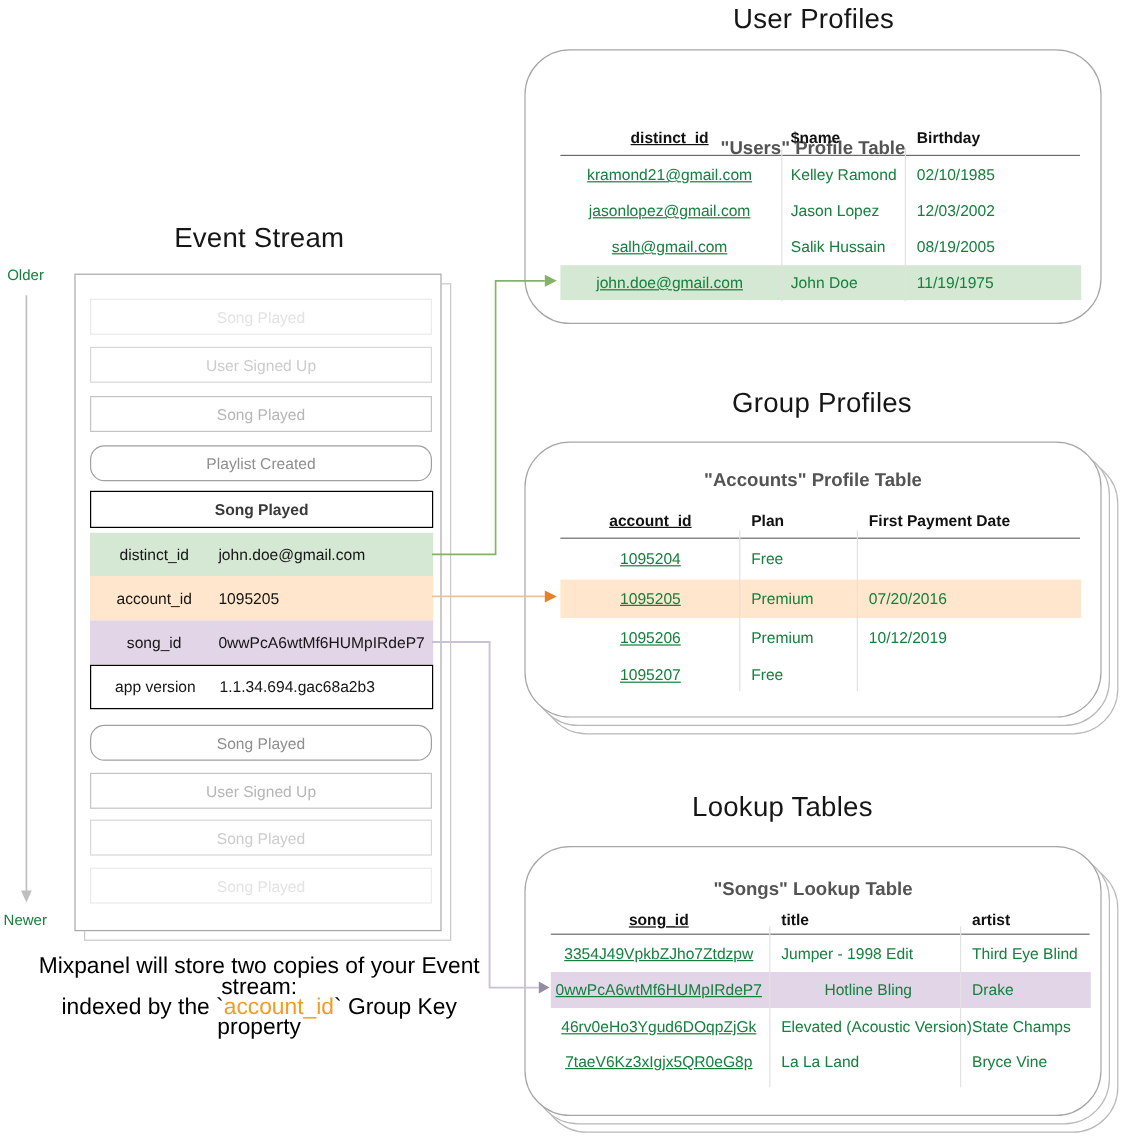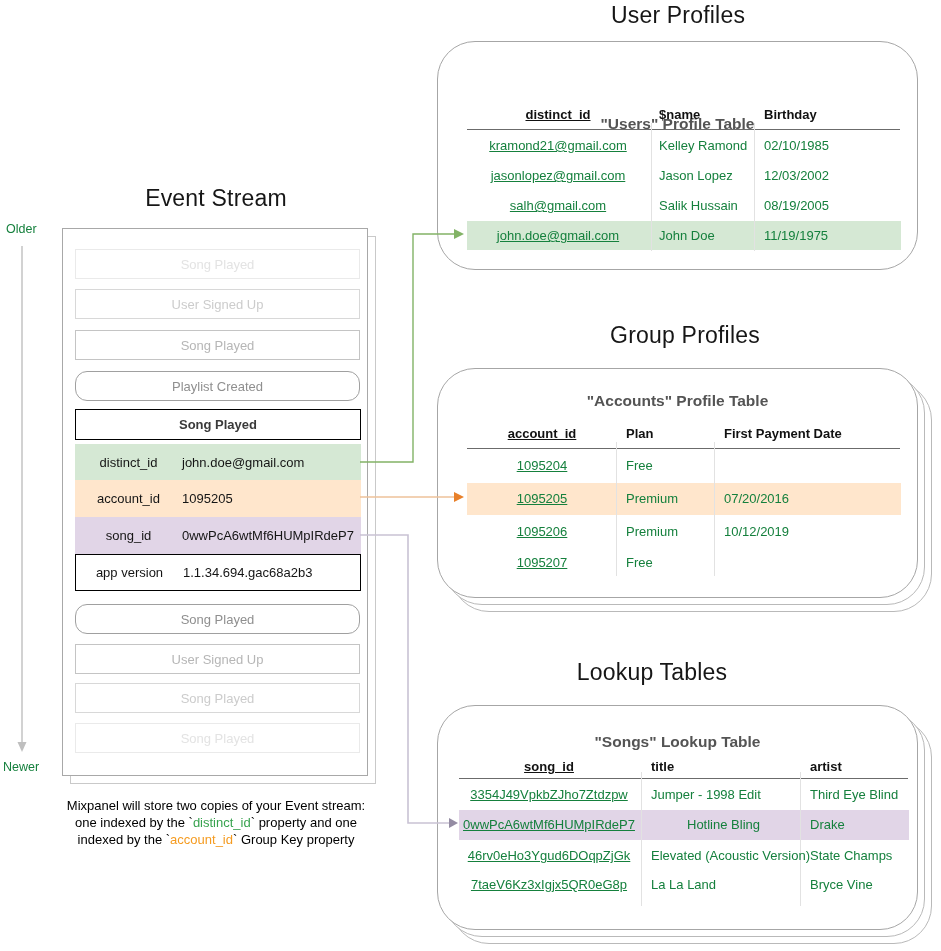--- a/index.html
+++ b/index.html
@@ -24,21 +24,21 @@
   .prop{position:absolute;left:12px;width:286px;display:flex;align-items:center;font-size:13px;color:#151515;}
   .prop .k{width:107px;text-align:center;flex:none;}
   .prop .v{flex:1;text-align:left;}
   .bg-green{background:#d5e8d4;}
   .bg-orange{background:#ffe6cc;}
   .bg-purple{background:#e1d5e7;}
   .bg-white{background:#fff;border:1px solid #000;}
 
   .timeline-label{position:absolute;font-size:12.5px;color:#15803d;}
 
-  .caption{position:absolute;left:24px;top:797px;width:384px;text-align:center;font-size:13px;line-height:17px;color:#000;}
+  .caption{position:absolute;left:24px;top:797px;width:384px;text-align:center;font-size:19px;line-height:17px;color:#000;}
   .code-green{color:#38a34f;}
   .code-orange{color:#f59b20;}
 
   
   .card{position:absolute;background:#fff;border:1px solid #a6a6a6;border-radius:38px;}
   .card-layer{position:absolute;background:#fff;border:1px solid #b9b9b9;border-radius:38px;}
   .card-heading{position:absolute;left:0;right:0;text-align:center;font-weight:bold;font-size:15.5px;color:#545454;}
   .th{position:absolute;font-size:13px;font-weight:bold;color:#111;}
   .td{position:absolute;font-size:13px;color:#15803d;white-space:nowrap;}
   .ctr{text-align:center;}
@@ -106,21 +106,20 @@
   <div class="ev f3" style="top:454px;">
       <span>Song Played</span>
     </div>
   <div class="ev f4" style="top:494px;">
       <span>Song Played</span>
     </div>
 </div>
 
 <div class="caption">
   <div><span>Mixpanel will store two copies of your Event stream:</span></div>
-  <div><span>one indexed by the `</span><span class="code-green">distinct_id</span><span>` property and one</span></div>
   <div><span>indexed by the `</span><span class="code-orange">account_id</span><span>` Group Key property</span></div>
 </div>
 
 <div class="card" style="left:437px;top:41px;width:481px;height:229px;">
   <div class="card-heading" style="top:73px;">"Users" Profile Table</div>
 
   <div class="row-hl bg-green" style="left:29px;top:179px;width:434px;height:29px;"></div>
 
   <div class="th u ctr" style="left:29px;top:65px;width:182px;">distinct_id</div>
   <div class="th" style="left:221px;top:65px;">$name</div>

